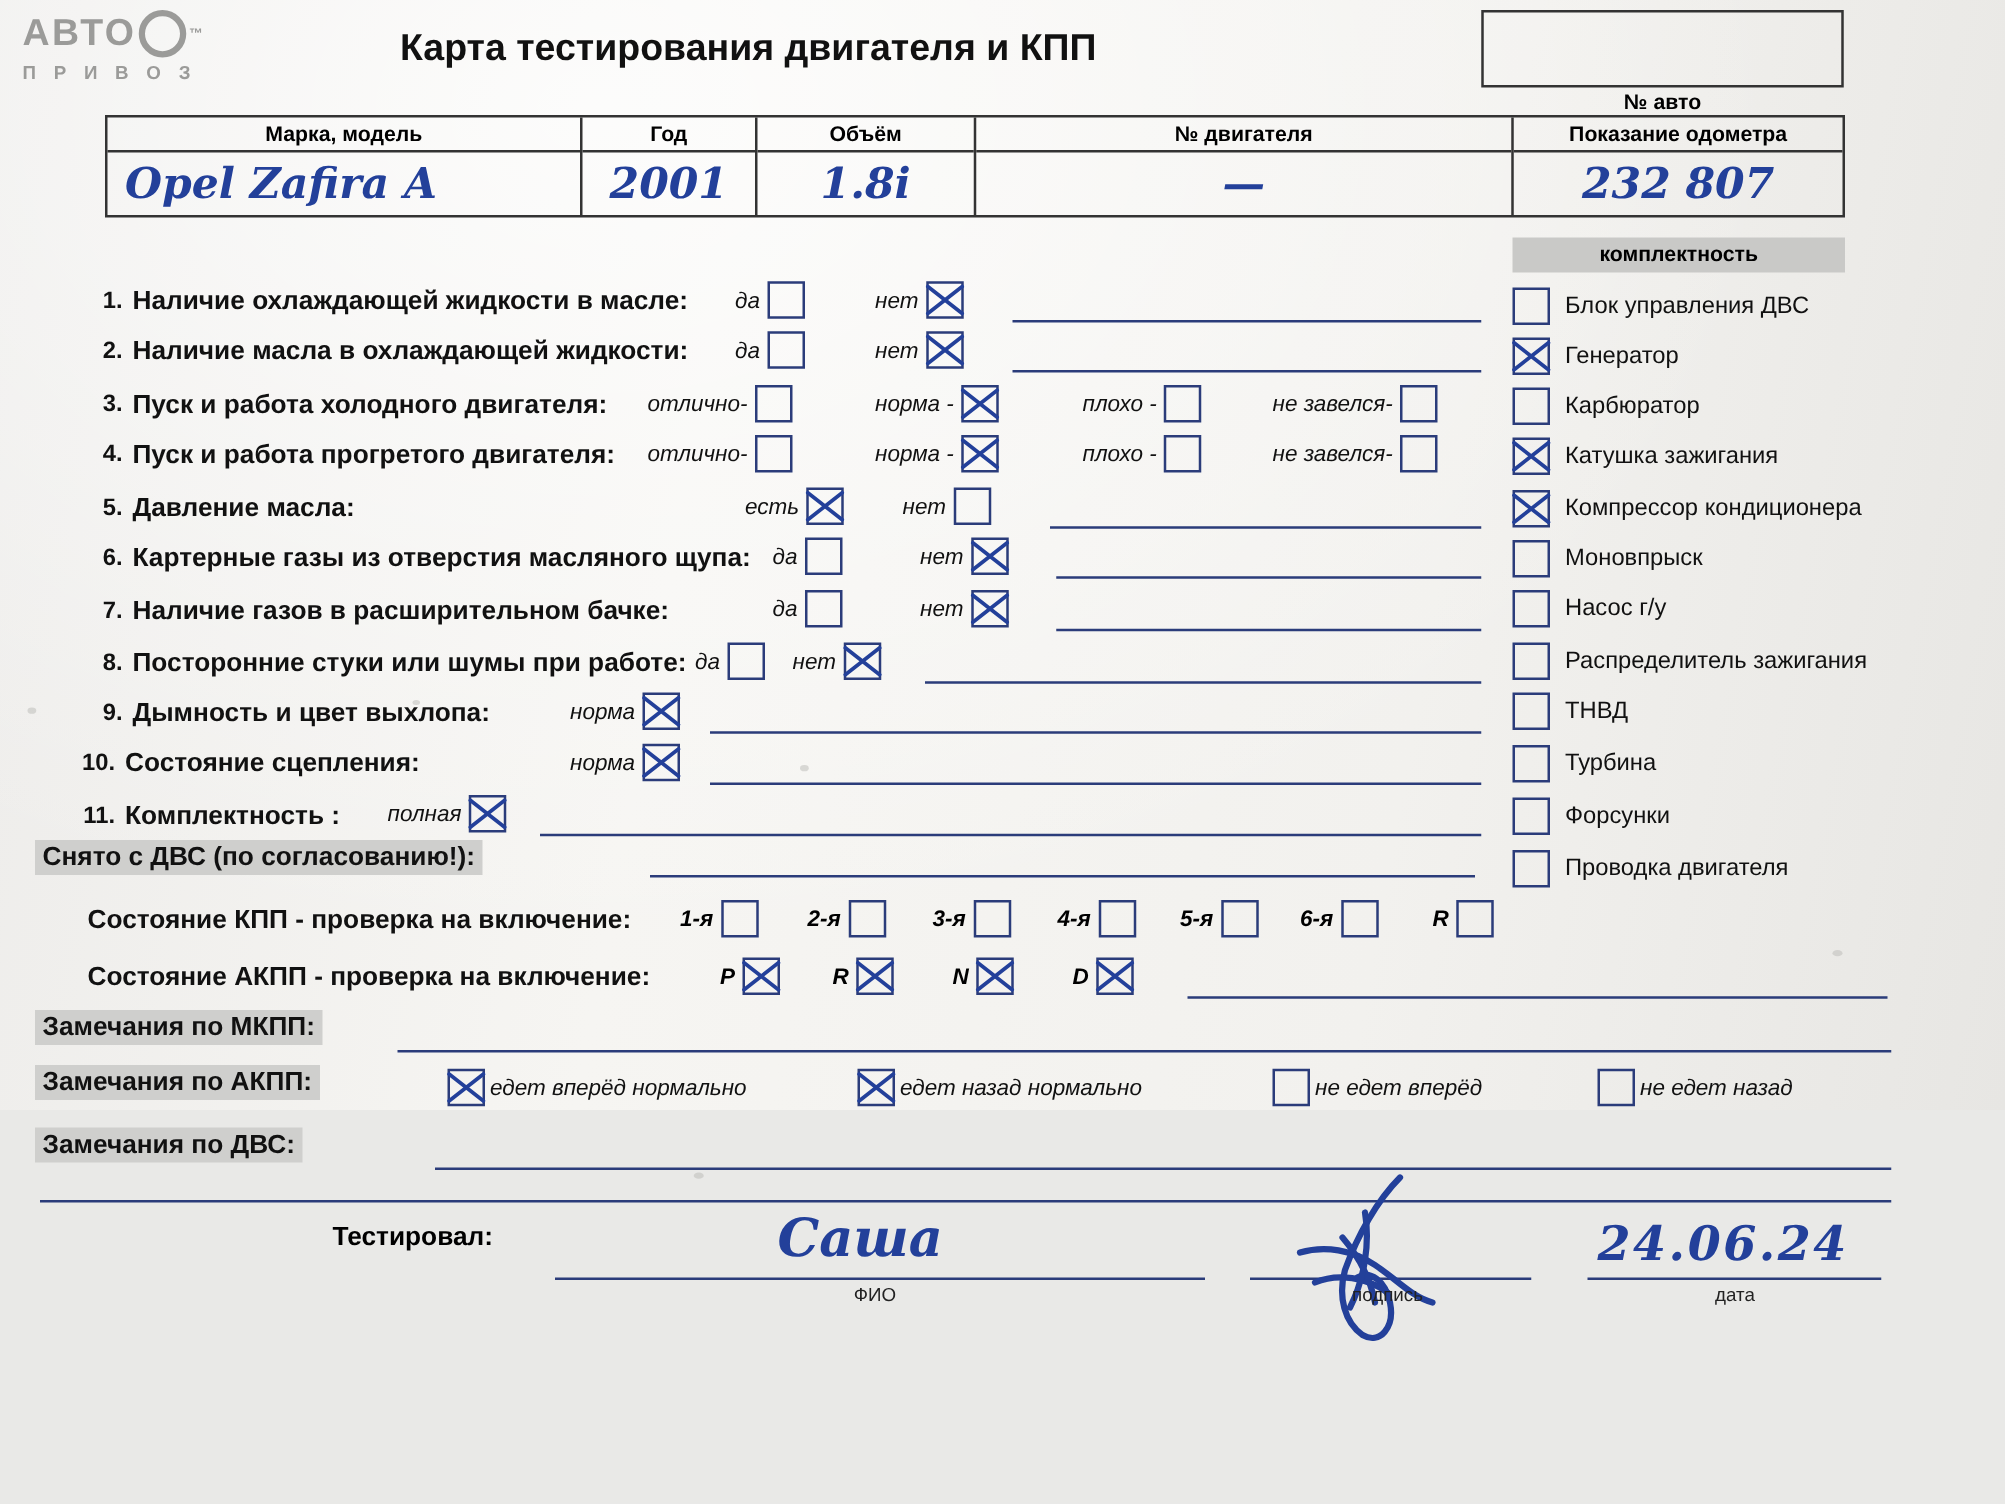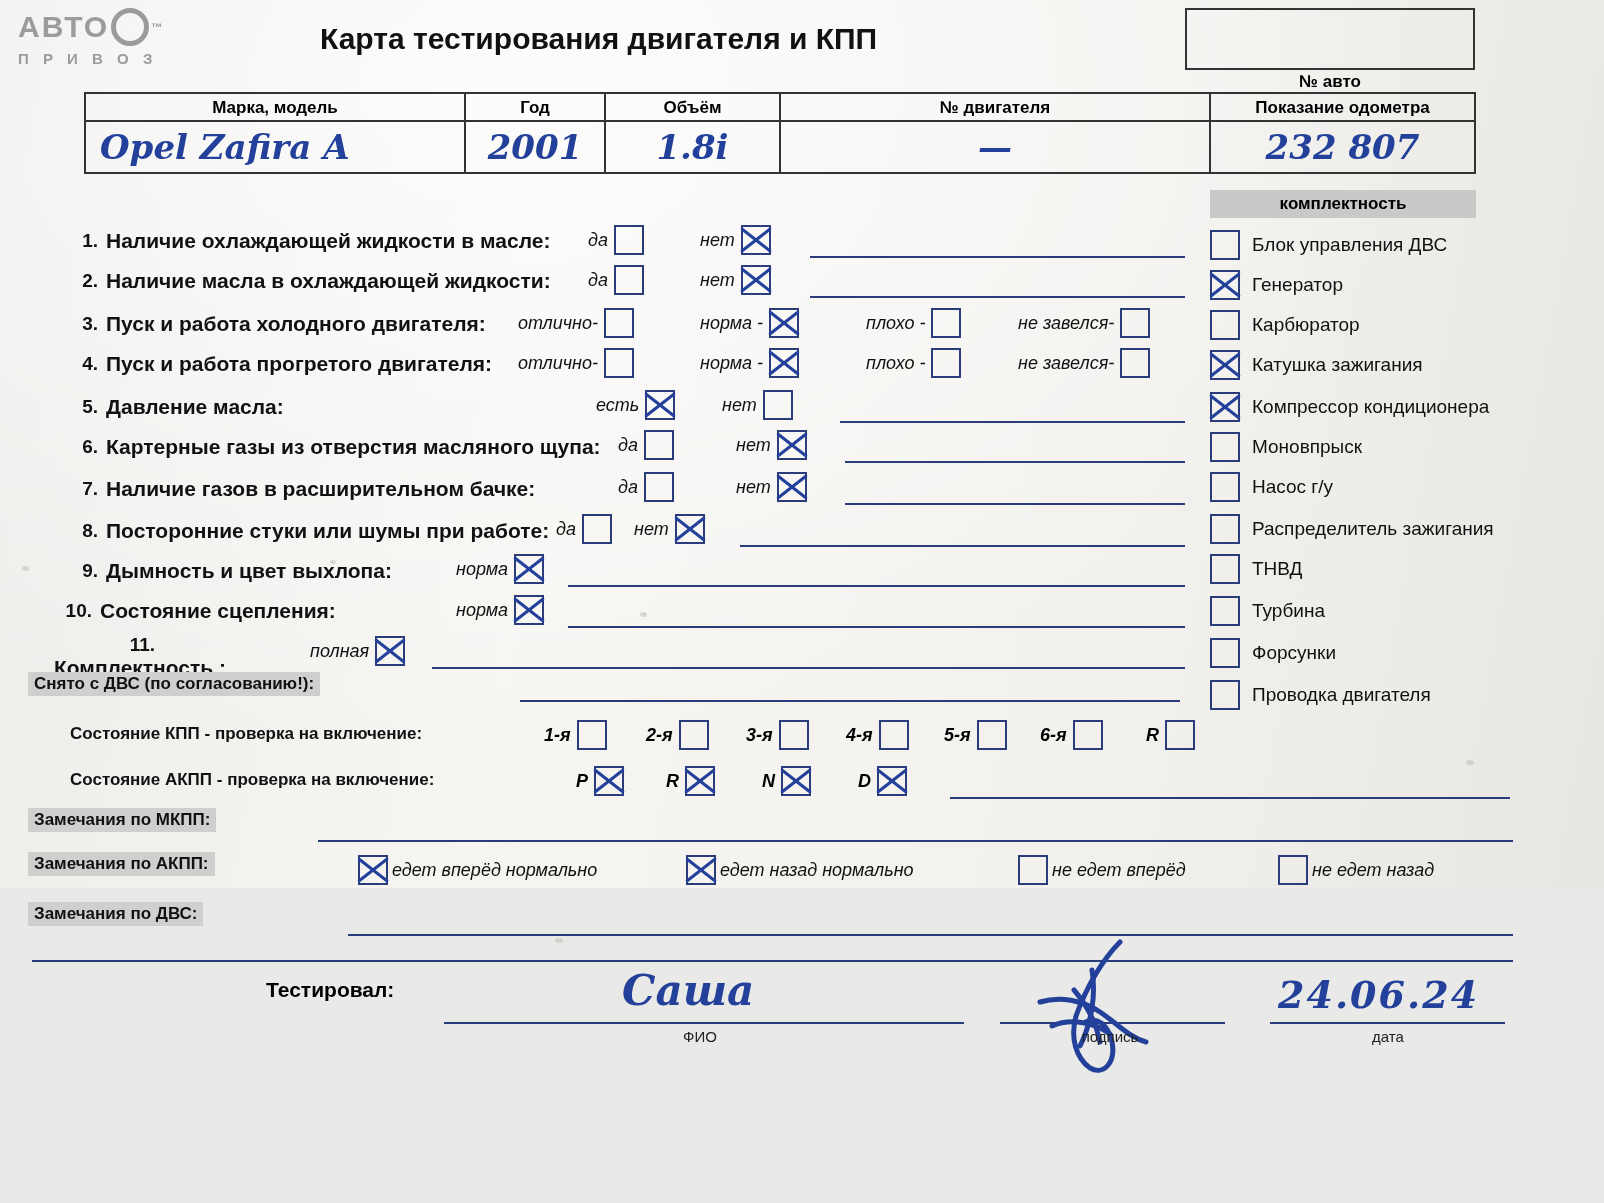--- a/index.html
+++ b/index.html
@@ -221,21 +221,21 @@
   }
   .kompl-item .kl {
     font-size: 19px;
     margin-left: 12px;
     color: #111;
   }
 
   
   .sect {
     position: absolute;
-    font-size: 17px;
+    font-size: 21px;
     font-weight: bold;
     color: #111;
     background: #cfcfcd;
     padding: 2px 6px;
     white-space: nowrap;
   }
   .sect.plain {
     background: transparent;
   }
   .gear {
@@ -467,21 +467,21 @@
   <div class="row" style="left:54px;top:592px;">
     <div class="num">10.</div>
     <div class="qtext">Состояние сцепления:</div>
   </div>
   <div class="opt" style="left:456px;top:595px;">
     <span class="opt-label">норма</span>
     <span class="box checked"></span>
   </div>
   <div class="ruleline" style="left:568px;top:626px;width:617px;"></div>
 
-  <div class="row" style="left:54px;top:634px;flex-direction:column;">
+  <div class="row" style="left:54px;top:634px;">
     <div class="num">11.</div>
     <div class="qtext">Комплектность :</div>
   </div>
   <div class="opt" style="left:310px;top:636px;">
     <span class="opt-label">полная</span>
     <span class="box checked"></span>
   </div>
   <div class="ruleline" style="left:432px;top:667px;width:753px;"></div>
 
   <div id="kompl-head">комплектность</div>

